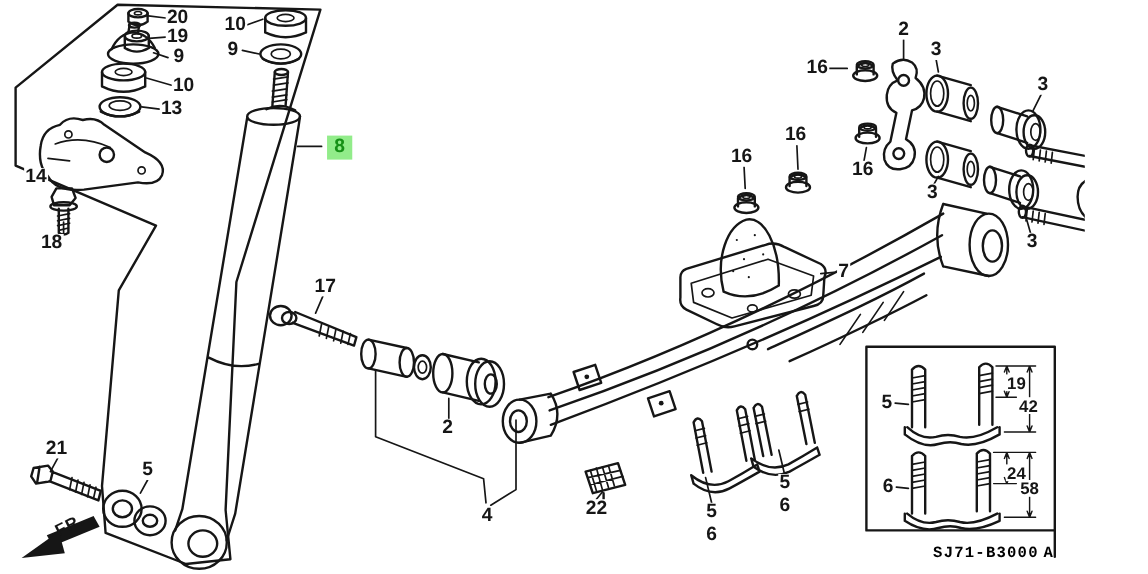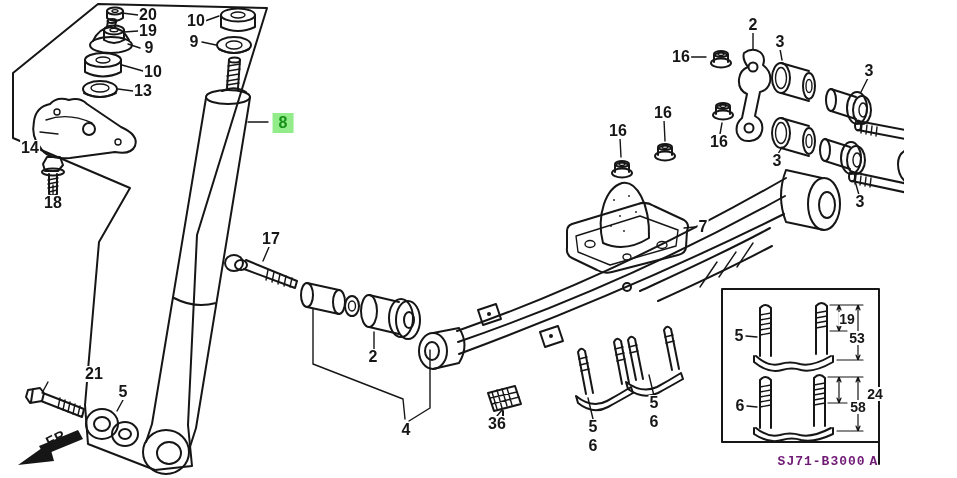--- a/index.html
+++ b/index.html
@@ -19,21 +19,21 @@
   }
   .callout.dim{font-size:14px;z-index:3;}
   .callout.hl{background:var(--hl-bg,#92ec8a);color:var(--hl-tx,#169016);padding:2px 6px;}
   .fr-label{
     position:absolute;left:58px;top:437px;transform:translate(-50%,-50%) rotate(-26deg);
     font-weight:bold;font-size:14px;letter-spacing:1px;color:#161616;z-index:4;
   }
   .code-label{
     position:absolute;left:828px;top:461px;transform:translate(-50%,-50%);
     font-family:"Liberation Mono",monospace;font-weight:bold;font-size:13px;
-    letter-spacing:1px;color:#701a75;z-index:3;white-space:nowrap;
+    letter-spacing:1px;color:#000000;z-index:3;white-space:nowrap;
   }
   .code-label .suffix{font-weight:900;margin-left:4px;}
 </style>
 </head>
 <body>
 
 <div class="stage">
 
   <svg width="957" height="478" viewBox="0 0 957 478">
 
@@ -275,50 +275,50 @@
     </g>
   </svg>
 
   <div>
       <div class="callout" style="left: 148px; top: 15px;">20</div>
       <div class="callout" style="left: 148px; top: 31px;">19</div>
       <div class="callout" style="left: 149px; top: 48px;">9</div>
       <div class="callout" style="left: 153px; top: 72px;">10</div>
       <div class="callout" style="left: 143px; top: 91px;">13</div>
       <div class="callout" style="left: 30px; top: 148px;">14</div>
-      <div class="callout" style="left: 53px; top: 203px;">18</div>
+      <div class="callout" style="left: 43px; top: 203px;">18</div>
       <div class="callout" style="left: 196px; top: 21px;">10</div>
       <div class="callout" style="left: 194px; top: 42px;">9</div>
       <div class="callout hl" style="left: 283px; top: 123px;">8</div>
       <div class="callout" style="left: 271px; top: 239px;">17</div>
-      <div class="callout" style="left: 47px; top: 374px; margin-left: 47px;">21</div>
+      <div class="callout" style="left: 47px; top: 374px;">21</div>
       <div class="callout" style="left: 123px; top: 392px;">5</div>
       <div class="callout" style="left: 373px; top: 357px;">2</div>
       <div class="callout" style="left: 406px; top: 430px;">4</div>
-      <div class="callout" style="left: 497px; top: 424px;">36</div>
+      <div class="callout" style="left: 497px; top: 424px;">22</div>
       <div class="callout" style="left: 703px; top: 227px;">7</div>
       <div class="callout" style="left: 753px; top: 25px;">2</div>
       <div class="callout" style="left: 681px; top: 57px;">16</div>
       <div class="callout" style="left: 663px; top: 113px;">16</div>
       <div class="callout" style="left: 618px; top: 131px;">16</div>
       <div class="callout" style="left: 719px; top: 142px;">16</div>
       <div class="callout" style="left: 780px; top: 42px;">3</div>
       <div class="callout" style="left: 869px; top: 71px;">3</div>
       <div class="callout" style="left: 777px; top: 161px;">3</div>
       <div class="callout" style="left: 860px; top: 202px;">3</div>
       <div class="callout" style="left: 920px; top: 240px; text-align: center;">12</div>
       <div class="callout" style="left: 593px; top: 427px;">5</div>
       <div class="callout" style="left: 593px; top: 446px;">6</div>
       <div class="callout" style="left: 654px; top: 403px;">5</div>
       <div class="callout" style="left: 654px; top: 422px;">6</div>
       <div class="callout" style="left: 739px; top: 336px;">5</div>
       <div class="callout" style="left: 740px; top: 406px;">6</div>
       <div class="callout dim" style="left: 847px; top: 319px;">19</div>
-      <div class="callout dim" style="left: 857px; top: 338px;">53</div>
-      <div class="callout dim" style="left: 847px; top: 394px; margin-left: 28px;">24</div>
+      <div class="callout dim" style="left: 857px; top: 338px;">42</div>
+      <div class="callout dim" style="left: 847px; top: 394px;">24</div>
       <div class="callout dim" style="left: 858px; top: 407px;">58</div>
     </div>
 
   <div class="fr-label">FR.</div>
 
   <div class="code-label">
     <span>SJ71-B3000</span><span class="suffix">A</span>
   </div>
 </div>
 

